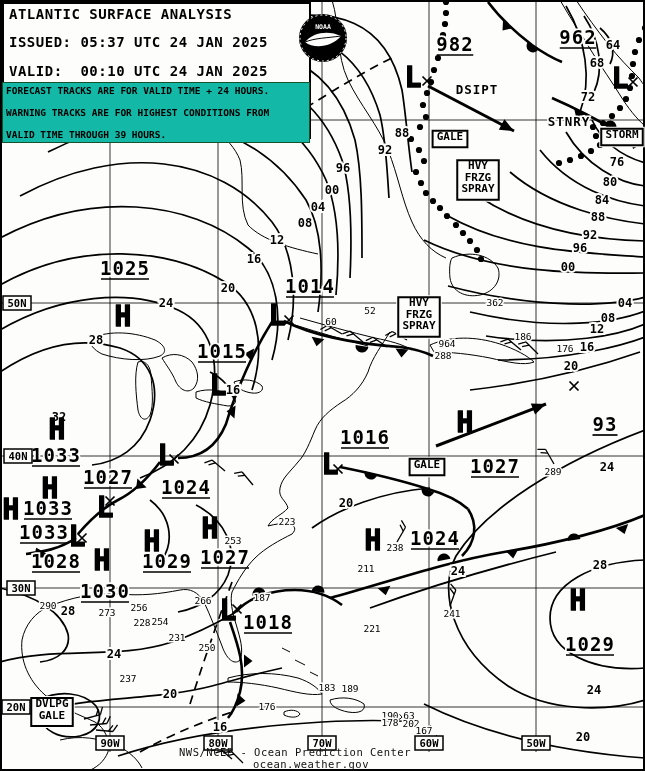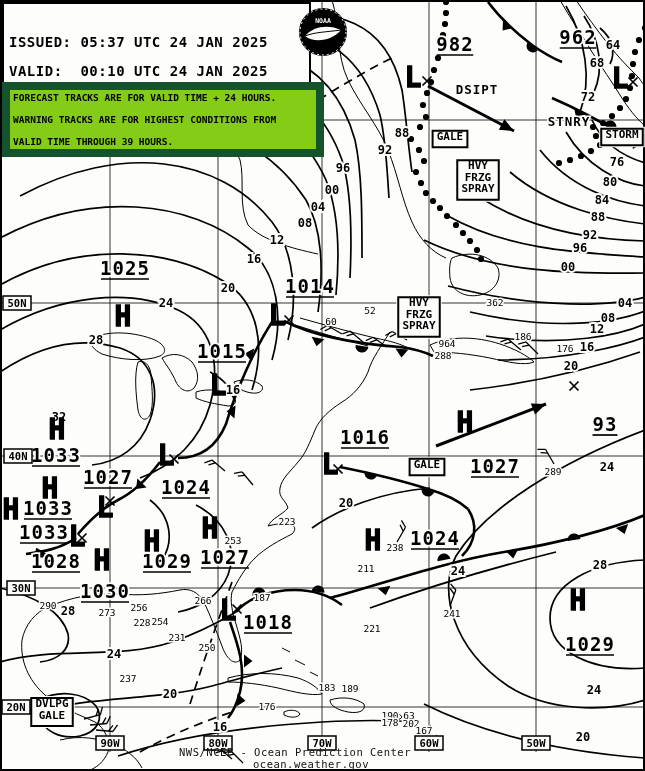--- a/index.html
+++ b/index.html
@@ -18,24 +18,24 @@
   .credit-t{font-size:10.5px;fill:#111;text-anchor:middle;letter-spacing:.5px;}
   .coast{fill:none;stroke:#000;stroke-width:1px;}
   .iso{fill:none;stroke:#000;stroke-width:1.7px;}
   .trough{fill:none;stroke:#000;stroke-width:1.7px;stroke-dasharray:9 6;}
   .gridline{stroke:#000;stroke-width:0.8px;}
   .front{fill:none;stroke:#000;stroke-width:2.6px;}
   .frame{fill:none;stroke:#000;stroke-width:2px;}
   
   .title-box{position:absolute;left:2px;top:2px;width:296px;border:2px solid #000;background:#fdfdfb;
              padding:3px 4px 2px 5px;font-size:14px;font-weight:bold;line-height:14.2px;letter-spacing:.5px;white-space:pre;}
-  .notice-box{position:absolute;left:2px;top:82px;width:300px;border:8px solid #14532d;background:#84cc16;
+  .notice-box{position:absolute;left:2px;top:82px;width:300px;border:1px solid #14532d;background:#14b8a6;
               padding:2px 3px;font-size:9.5px;font-weight:bold;line-height:11px;letter-spacing:0;white-space:pre;}
   .credit{position:absolute;left:0;top:0;width:645px;height:771px;pointer-events:none;}
-  .noaa{position:absolute;left:297px;top:6px;width:52px;height:52px;}
+  .noaa{position:absolute;left:297px;top:12px;width:52px;height:52px;}
 </style>
 </head>
 <body>
 
 <div class="stage">
 
   <svg id="map" width="645" height="771" viewBox="0 0 645 771">
       <rect x="1" y="1" width="643" height="769" class="frame"></rect>
       <line x1="0" y1="120" x2="645" y2="120" class="gridline"></line>
       <line x1="0" y1="303" x2="645" y2="303" class="gridline"></line>
@@ -467,21 +467,21 @@
       <rect x="204" y="736" width="28" height="14" fill="#fdfdfb" stroke="#000" stroke-width="1.5"></rect>
       <text x="218" y="746.5" class="gridtxt">80W</text>
       <rect x="308" y="736" width="28" height="14" fill="#fdfdfb" stroke="#000" stroke-width="1.5"></rect>
       <text x="322" y="746.5" class="gridtxt">70W</text>
       <rect x="415" y="736" width="28" height="14" fill="#fdfdfb" stroke="#000" stroke-width="1.5"></rect>
       <text x="429" y="746.5" class="gridtxt">60W</text>
       <rect x="522" y="736" width="28" height="14" fill="#fdfdfb" stroke="#000" stroke-width="1.5"></rect>
       <text x="536" y="746.5" class="gridtxt">50W</text>
     </svg>
 
-  <div class="title-box"><br>
+  <div class="title-box"><span>ATLANTIC SURFACE ANALYSIS</span><br>
 <span>ISSUED: 05:37 UTC 24 JAN 2025</span><br>
 <span>VALID:  00:10 UTC 24 JAN 2025</span><br>
 <span>FCSTR:  ANDERSON</span><br>
 <span>SOURCES: OPC NHC WPC</span></div>
 
   <div class="notice-box"><span>FORECAST TRACKS ARE FOR VALID TIME + 24 HOURS.</span><br>
 <span>WARNING TRACKS ARE FOR HIGHEST CONDITIONS FROM</span><br>
 <span>VALID TIME THROUGH 39 HOURS.</span></div>
 
   <div class="noaa">

